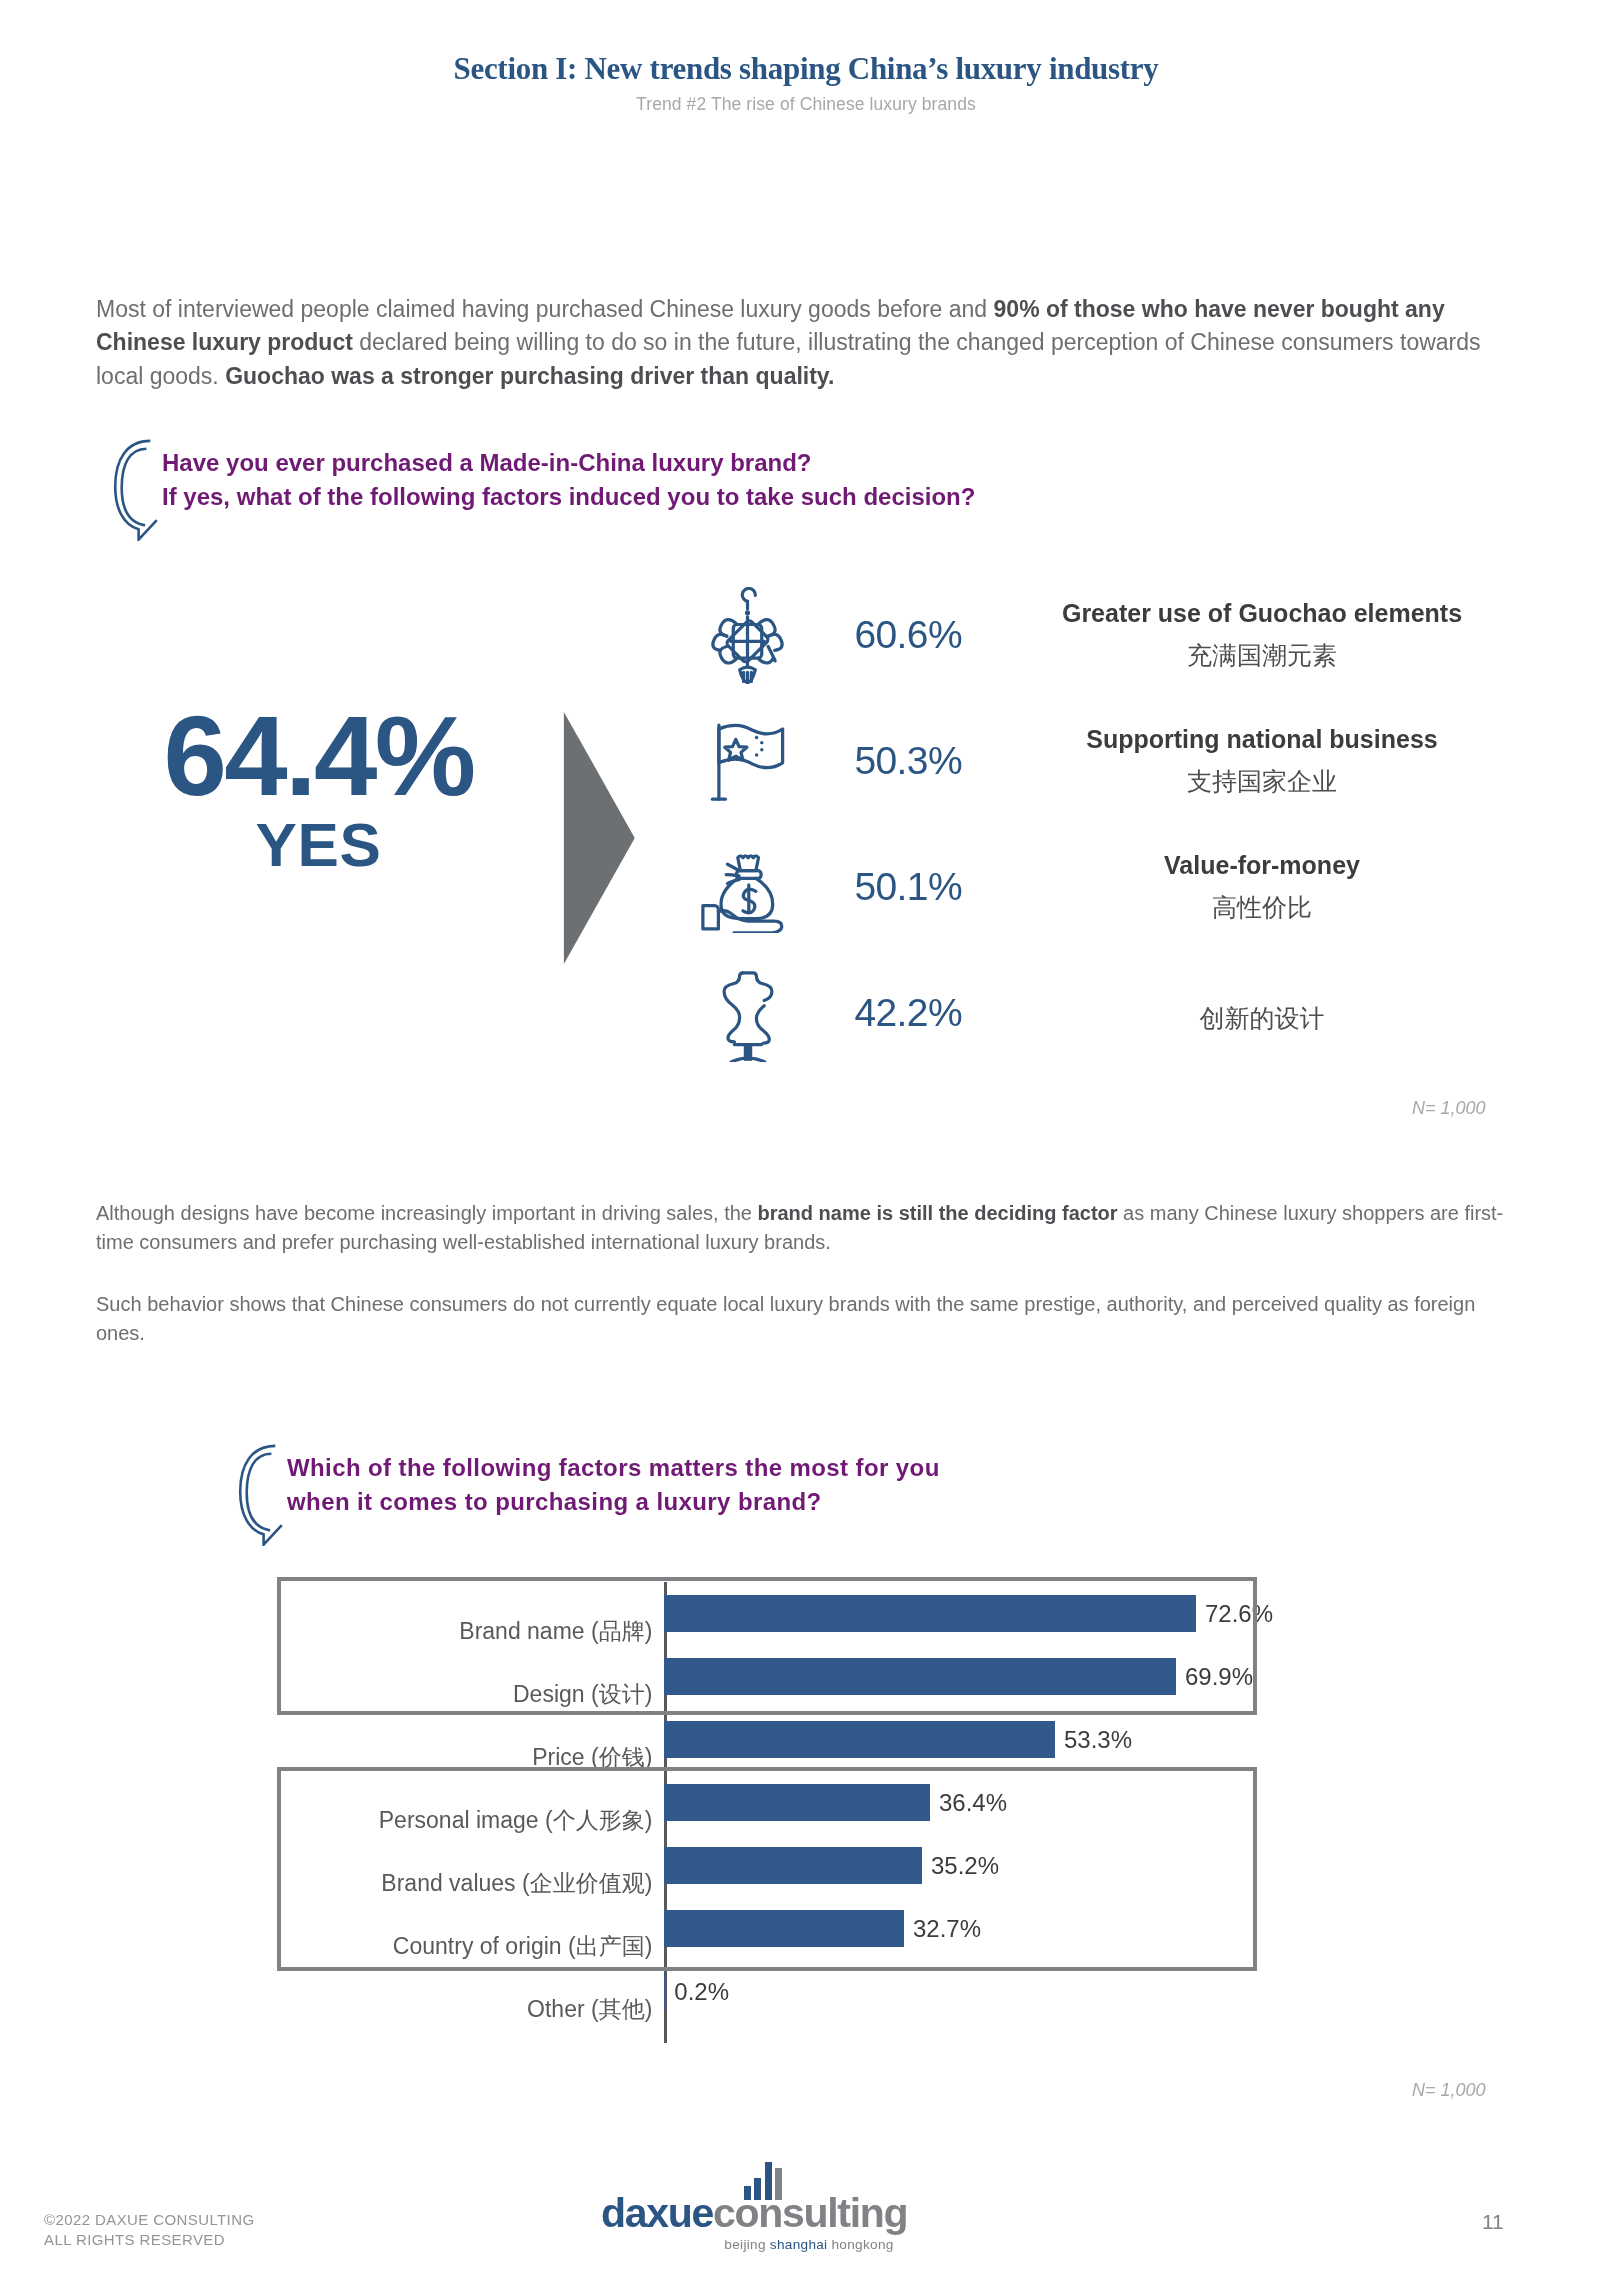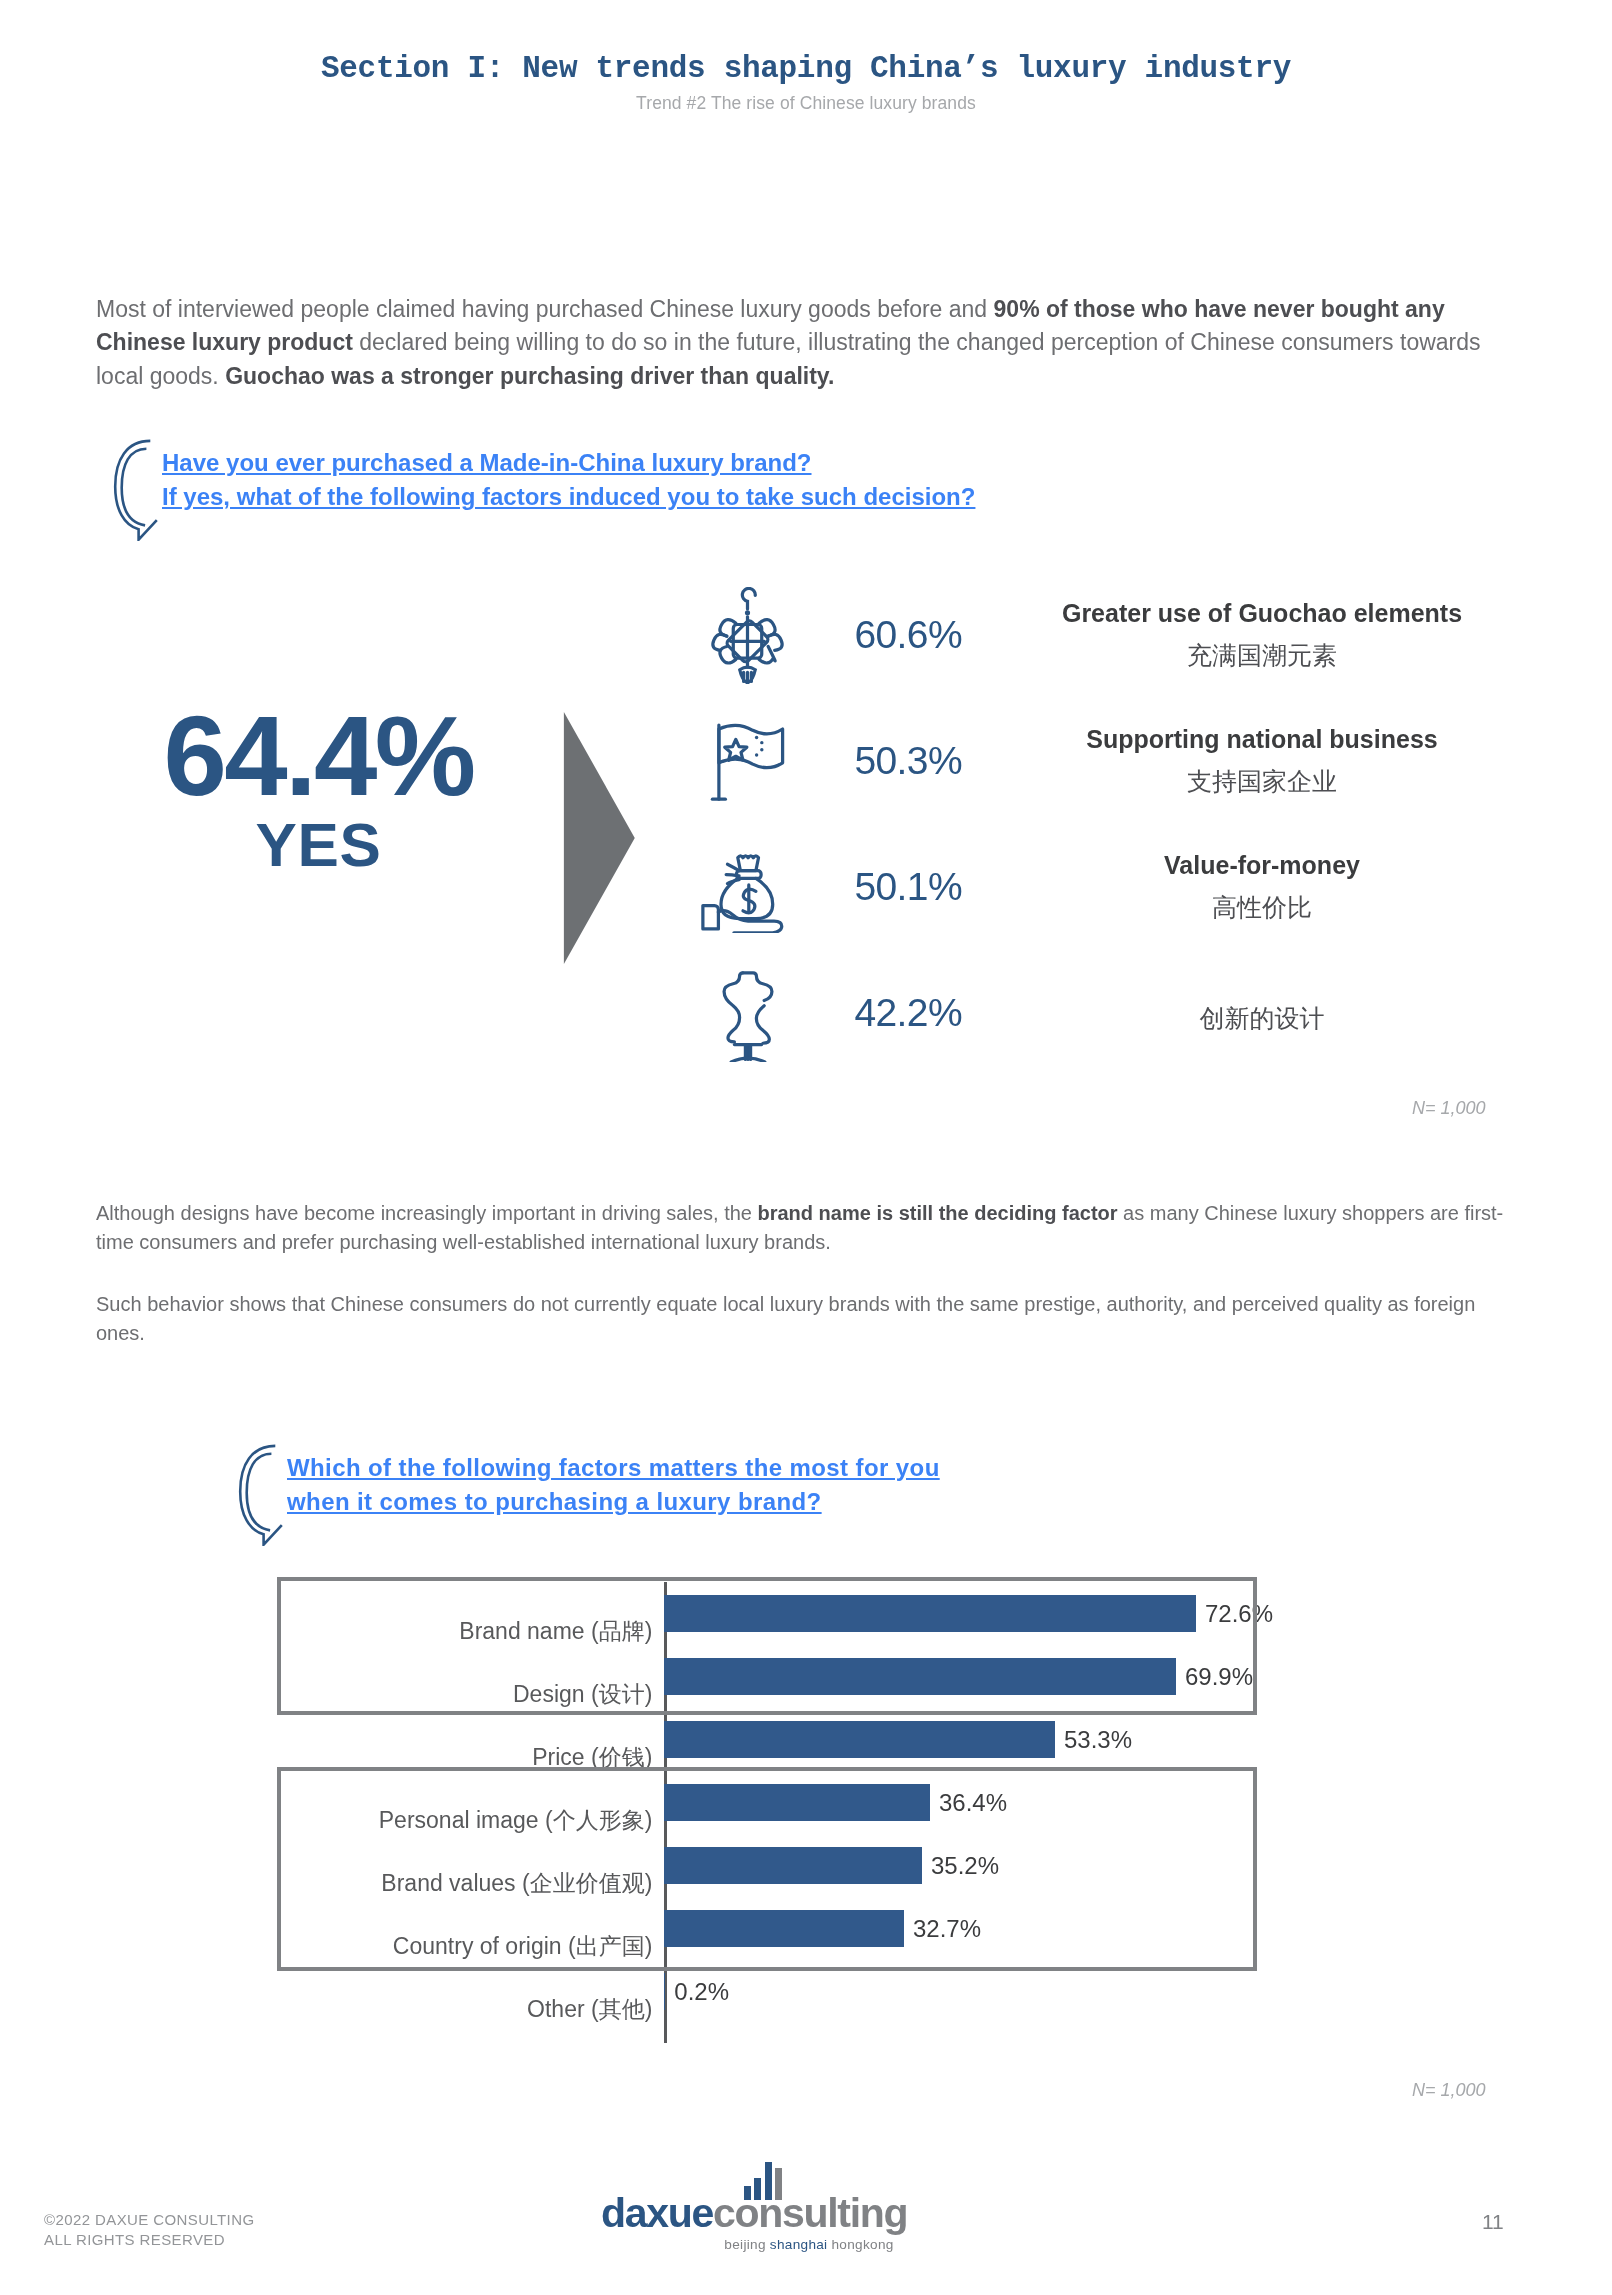--- a/index.html
+++ b/index.html
@@ -8,41 +8,40 @@
     background:#ffffff;
     font-family:"Liberation Sans", sans-serif;
     color:#58595b;
     position:relative;
     overflow:hidden;
   }
   
   #header{position:absolute;left:0;top:51px;width:1612px;text-align:center;}
   #header .h-title{
     font-size:31px;font-weight:bold;color:#2b5583;letter-spacing:-0.3px;
-    font-family:Liberation Mono, monospace;
+    font-family:Liberation Serif, serif;
   }
   #header .h-sub{
     font-size:17.5px;color:#a6a8ab;margin-top:6.5px;letter-spacing:0.1px;
   }
   
   #intro{
     position:absolute;left:96px;top:264px;width:1417px;
     font-size:23px;line-height:1.45;color:#6d6e71;margin-top:29px;
   }
   #intro b{color:#4d4e52;font-weight:bold;}
   
   .callout{position:absolute;}
   .callout .bubble{
     position:absolute;left:0;top:0;width:78px;height:104px;
   }
   .callout .qtext{
     position:absolute;left:52px;top:9px;
-    font-size:24px;font-weight:bold;color:#3b82f6;line-height:1.42;
+    font-size:24px;font-weight:bold;color:#701a75;line-height:1.42;
     white-space:pre;
-    text-decoration:underline;
   }
   #callout1{left:110px;top:437px;}
   #callout2{left:235px;top:1442px;}
   #callout2 .qtext{letter-spacing:0.4px;}
   
   #bigstat{position:absolute;left:78px;top:702px;width:481px;text-align:center;}
   #bigstat .pct{
     font-size:114px;font-weight:bold;color:#2b5583;line-height:0.95;
     letter-spacing:-2.6px;
   }

